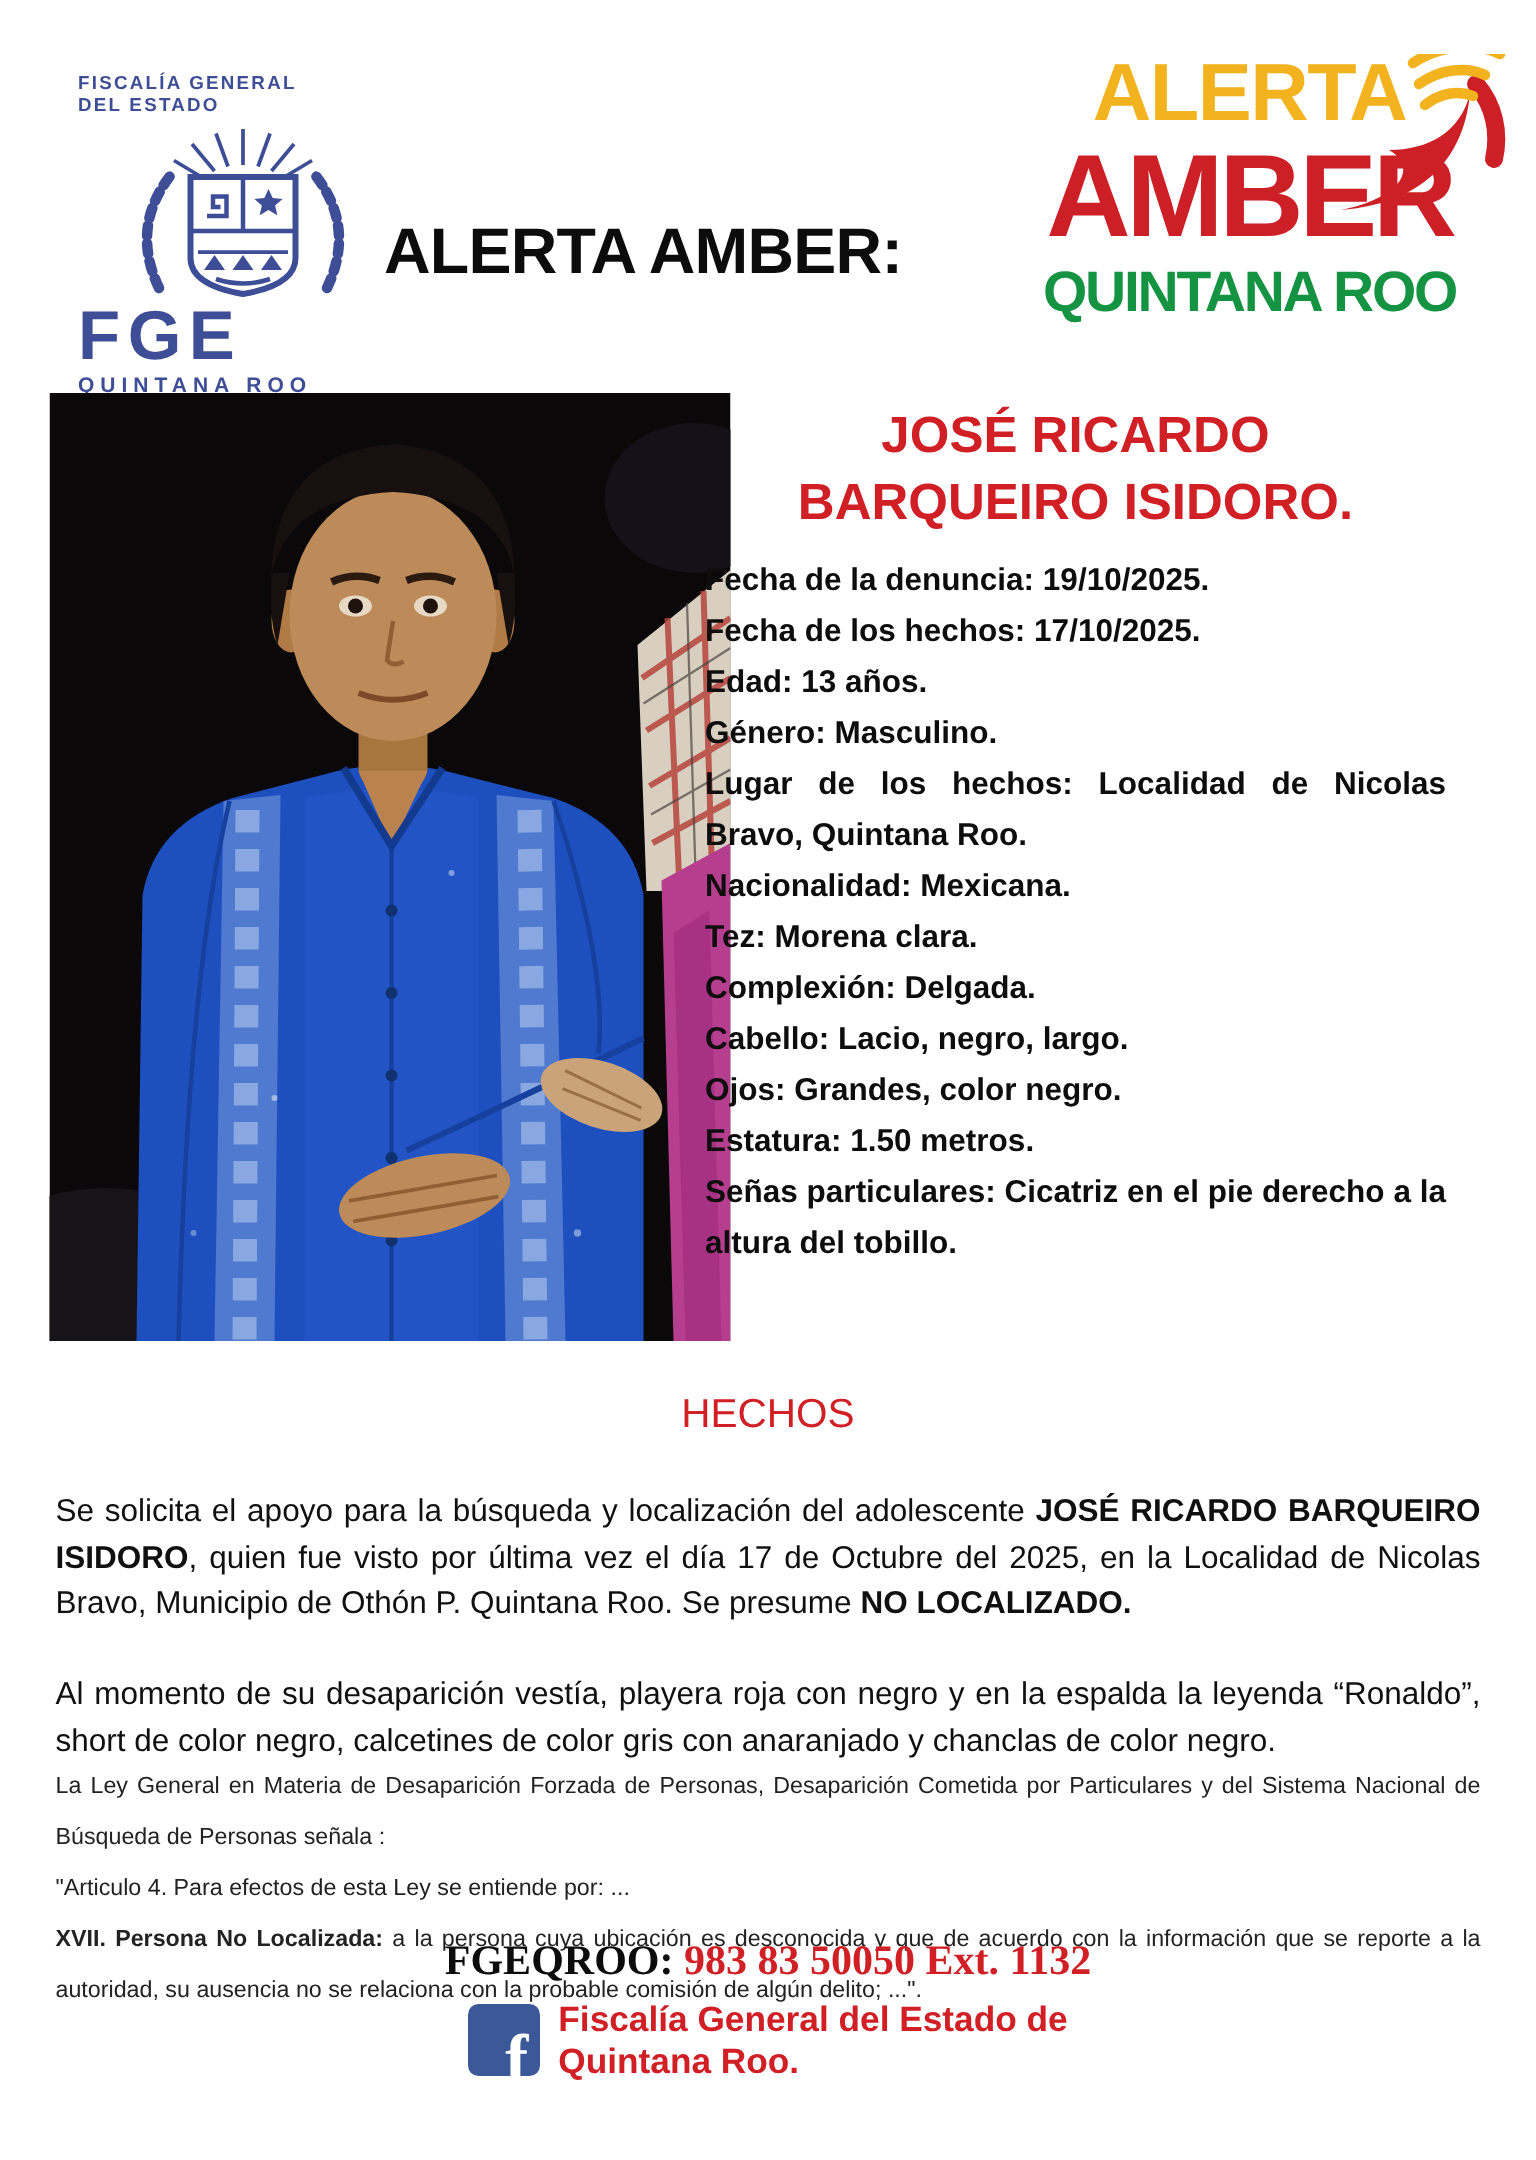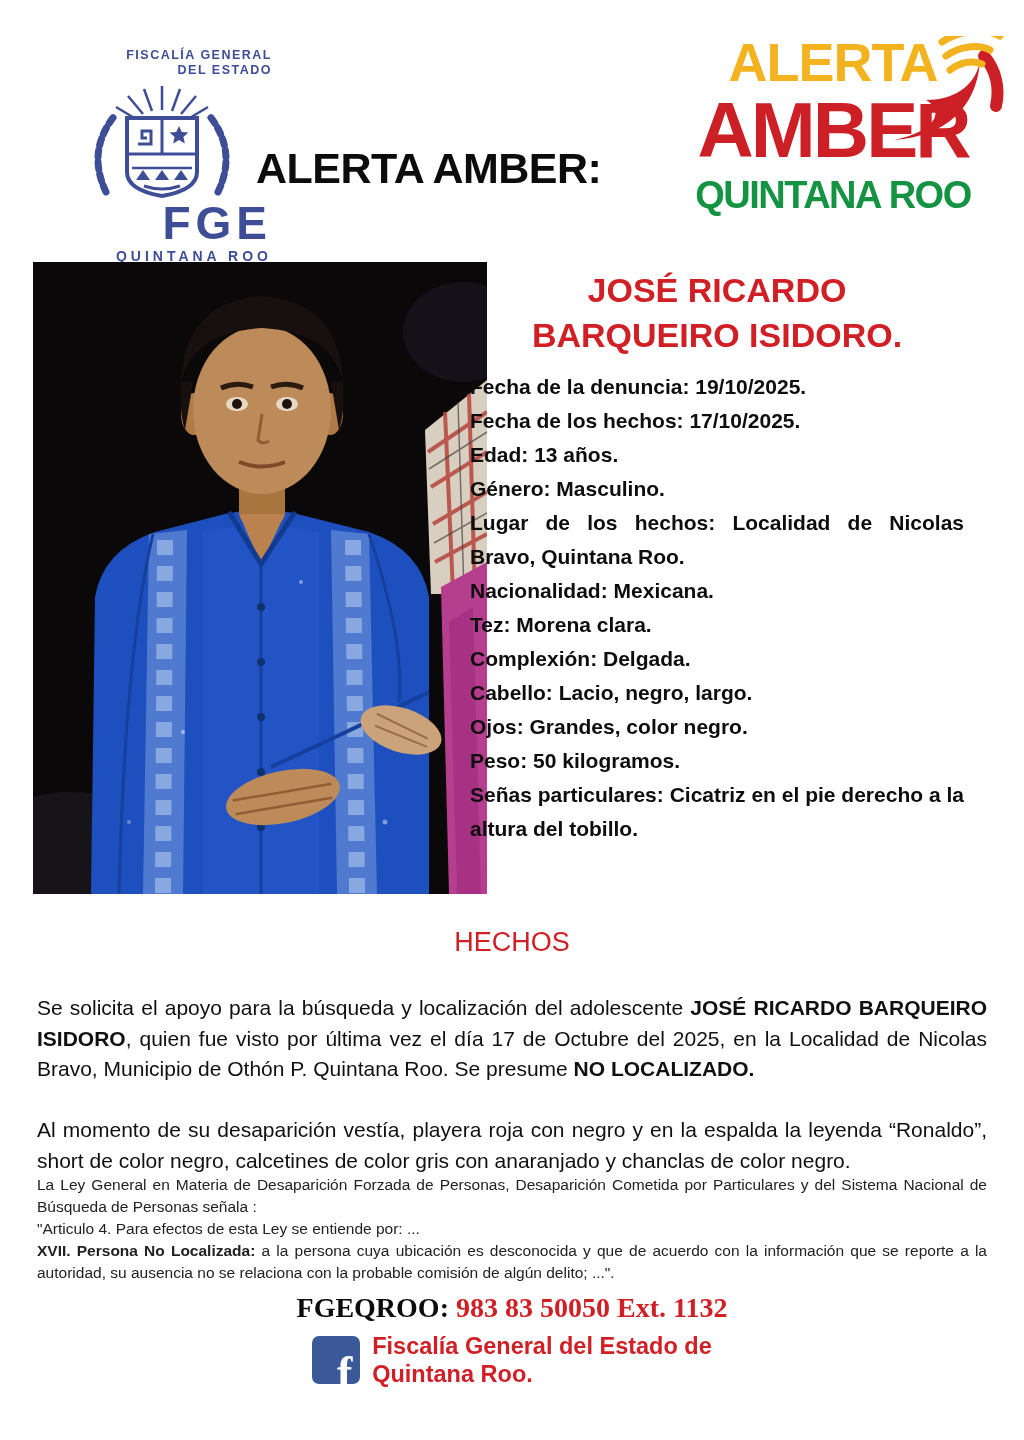--- a/index.html
+++ b/index.html
@@ -1,21 +1,21 @@
 <!DOCTYPE html>
 <html lang="es" style="--accent-red: #d02026; --fge-blue: #3e4e96; --amber-yellow: #f2b31e; --amber-red: #cc2026; --amber-green: #149343; --facebook-blue: #3b5998;"><head>
 <meta charset="utf-8">
 <style>
   html,body{margin:0;padding:0;background:#888;}
   .page{
     position:relative;width:1024px;height:1440px;background:#ffffff;
     font-family:"Liberation Sans",sans-serif;overflow:hidden;margin:0 auto;
   }
   
-  .fge-logo{position:absolute;left:52px;top:48px;width:220px;text-align:right;color:var(--fge-blue,#3e4e96);}
+  .fge-logo{position:absolute;left:52px;top:48px;width:220px;text-align:left;color:var(--fge-blue,#3e4e96);}
   .fge-org{font-size:12.5px;font-weight:700;letter-spacing:1.5px;line-height:15px;}
   .fge-emblem{display:block;margin:2px auto 0;}
   .fge-acronym{font-size:46px;font-weight:700;letter-spacing:5px;line-height:42px;}
   .fge-region{font-size:14px;font-weight:700;letter-spacing:4px;line-height:20px;margin-top:2px;}
   
   .case-title{position:absolute;left:256px;top:140px;width:408px;text-align:left;
     color:#0c0c0c;font-weight:700;font-size:43px;line-height:56px;letter-spacing:-0.5px;}
   
   .amber-logo{position:absolute;left:666px;top:34px;width:334px;height:212px;text-align:center;font-weight:700;}
   .amber-w1{display:block;color:var(--amber-yellow,#f2b31e);font-size:54px;line-height:56px;letter-spacing:-1px;}
@@ -29,21 +29,21 @@
   .subject{position:absolute;left:470px;top:268px;width:494px;}
   .subject-name{color:var(--accent-red,#d02026);font-weight:700;font-size:34px;line-height:45px;text-align:center;}
   .subject-details{margin-top:12px;color:#0d0d0d;font-weight:700;font-size:21px;line-height:34px;text-align:justify;}
   
   .hechos-heading{position:absolute;left:0;top:927px;width:1024px;text-align:center;
     color:var(--accent-red,#d02026);font-weight:400;font-size:27px;}
   .body-par{position:absolute;left:37px;width:950px;color:#101010;font-size:21px;line-height:30.5px;text-align:justify;}
   .p1{top:972px;}
   .p2{top:1094px;}
   .bold{font-weight:700;}
-  .legal{position:absolute;left:37px;top:1174px;width:950px;color:#222;font-size:15.5px;line-height:22px;text-align:justify;}
+  .legal{position:absolute;left:37px;top:1174px;width:950px;color:#222;font-size:15.5px;line-height:34px;text-align:justify;}
   
   .footer{position:absolute;left:0;top:1292px;width:1024px;text-align:center;}
   .contact-line{font-family:"Liberation Serif",serif;font-weight:700;font-size:28px;color:#0c0c0c;}
   .contact-phone{color:var(--accent-red,#d02026);}
   .fb-row{display:inline-flex;align-items:center;gap:12px;margin-top:8px;text-align:left;}
   .fb-icon{width:48px;height:48px;background:var(--facebook-blue,#3b5998);border-radius:7px;
     position:relative;overflow:hidden;flex:0 0 auto;}
   .fb-icon span{position:absolute;right:8px;bottom:-12px;color:#fff;
     font-family:"Liberation Serif",serif;font-weight:700;font-size:46px;line-height:46px;}
   .fb-text{color:var(--accent-red,#d02026);font-weight:700;font-size:23.5px;line-height:28px;}
@@ -203,21 +203,21 @@
       <div>Fecha de la denuncia: 19/10/2025.</div>
       <div>Fecha de los hechos: 17/10/2025.</div>
       <div>Edad: 13 años.</div>
       <div>Género: Masculino.</div>
       <div>Lugar de los hechos: Localidad de Nicolas Bravo, Quintana Roo.</div>
       <div>Nacionalidad: Mexicana.</div>
       <div>Tez: Morena clara.</div>
       <div>Complexión: Delgada.</div>
       <div>Cabello: Lacio, negro, largo.</div>
       <div>Ojos: Grandes, color negro.</div>
-      <div>Peso: 50 kilogramos.</div>
+      <div>Estatura: 1.50 metros.</div>
       <div>Señas particulares: Cicatriz en el pie derecho a la altura del tobillo.</div>
     </div>
   </div>
 
   <div class="hechos-heading">HECHOS</div>
 
   <p class="body-par p1"><span>Se solicita el apoyo para la búsqueda y localización del adolescente </span><span class="bold">JOSÉ RICARDO BARQUEIRO ISIDORO</span><span>, quien fue visto por última vez el día 17 de Octubre del 2025, en la Localidad de Nicolas Bravo, Municipio de Othón P. Quintana Roo. Se presume </span><span class="bold">NO LOCALIZADO.</span></p>
 
   <p class="body-par p2">Al momento de su desaparición vestía, playera roja con negro y en la espalda la leyenda “Ronaldo”, short de color negro, calcetines de color gris con anaranjado y chanclas de color negro.</p>
 

